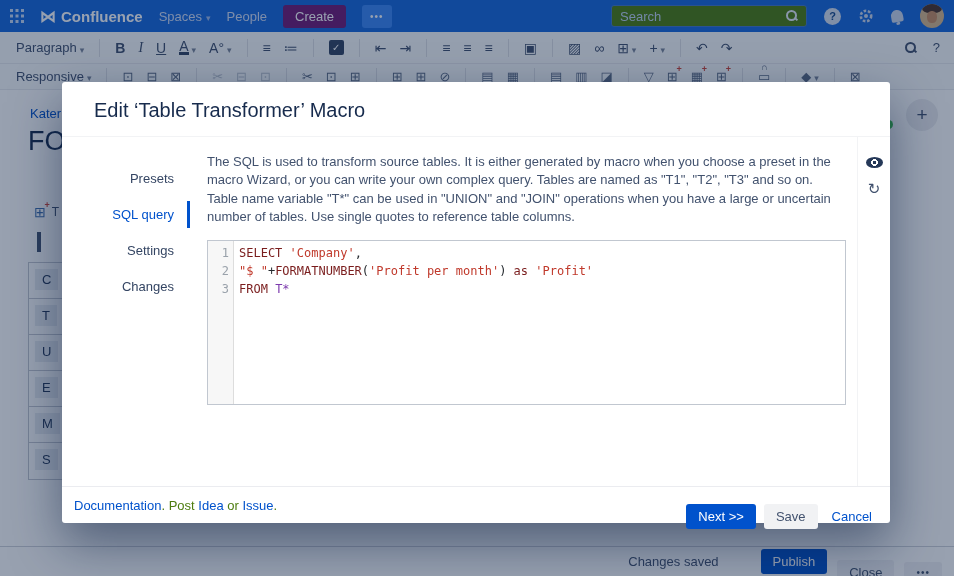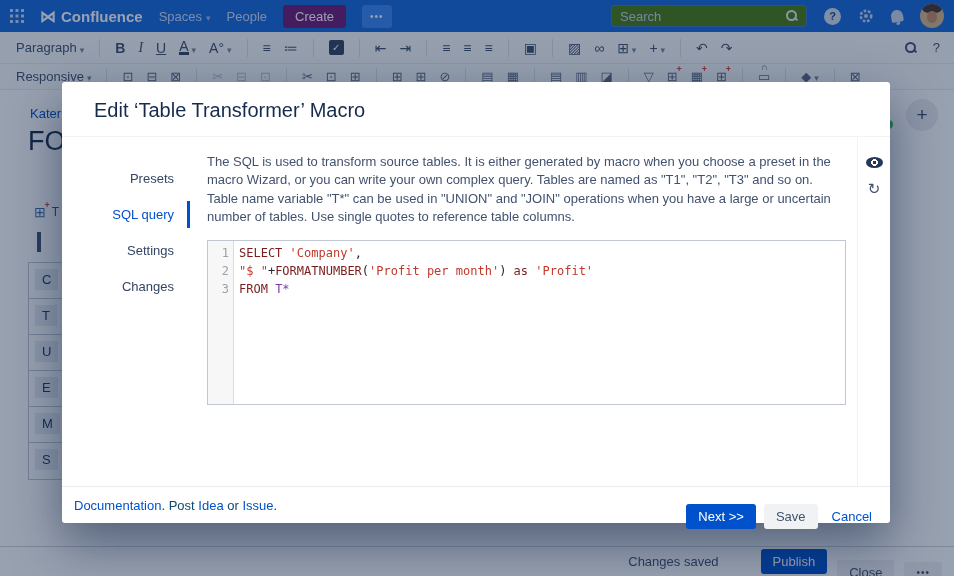--- a/index.html
+++ b/index.html
@@ -126,21 +126,21 @@
   .tok-pl { color:#24292E; }
   .rail { width:33px; border-left:1px solid #f2f3f5; padding-top:20px; display:flex;
           flex-direction:column; align-items:center; gap:13px; }
   .eye { width:17px; height:11px; border-radius:50%;
          background:radial-gradient(circle at center, #253858 0 1.5px, #fff 1.5px 3.5px, #253858 3.5px); }
   .refresh { color:#42526E; font-size:15px; line-height:1; background:none; border:none; font-family:inherit; }
   .modal-footer { height:37px; border-top:1px solid #ebecf0; display:flex; align-items:center;
                   padding:0 12px; font-size:13px; }
   .flinks { display:flex; }
   .flink { color:#0052CC; }
-  .ftext { color:#0c4a6e; white-space:pre; }
+  .ftext { color:#4d7c0f; white-space:pre; }
   .mf-buttons { margin-left:auto; display:flex; align-items:flex-end; gap:8px; }
   .btn-link { background:none; border:none; color:#0052CC; font-size:13px; font-family:inherit; padding:5px 6px; }
 
   
   .gear-icon svg { display:block; }
 </style>
 </head>
 <body>
 
 <div class="screen">

